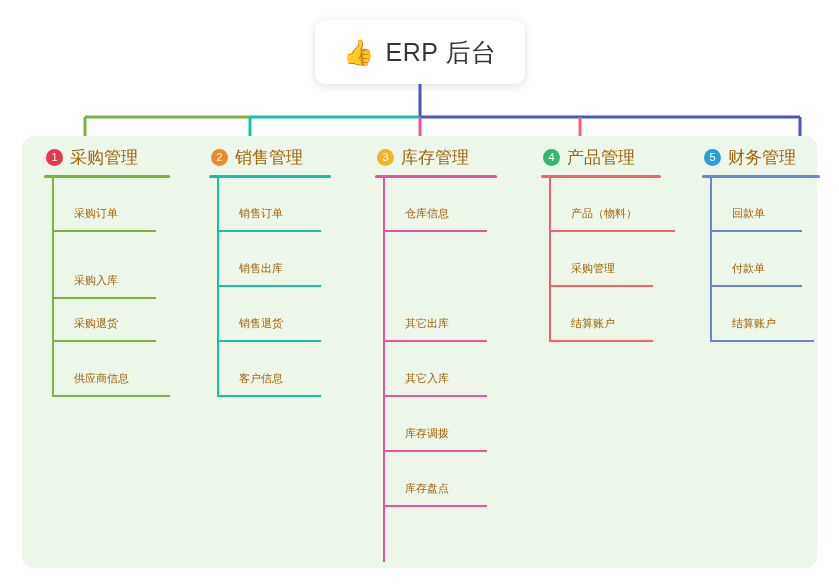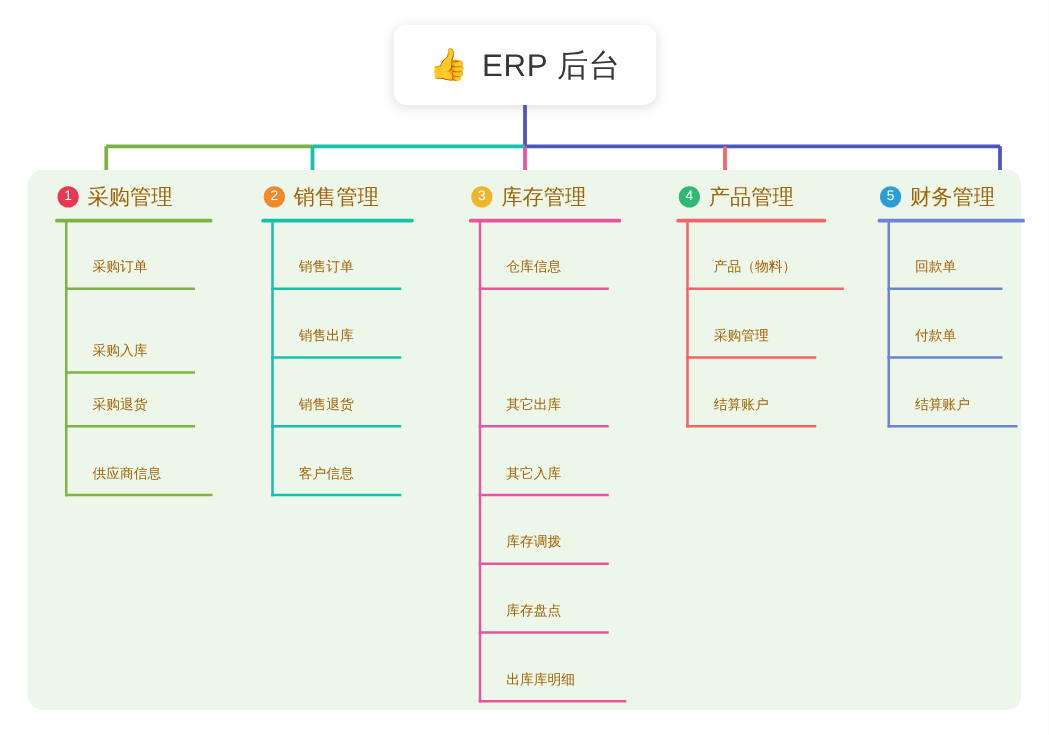--- a/index.html
+++ b/index.html
@@ -226,24 +226,20 @@
           <div class="leaf-rule" style="width: 104px; background: rgb(232, 85, 158);"></div>
         </div>
         <div class="leaf" style="top: 261px; width: 104px; text-decoration: underline;">
           <span class="leaf-label">库存调拨</span>
           <div class="leaf-rule" style="width: 104px; background: rgb(232, 85, 158);"></div>
         </div>
         <div class="leaf" style="top: 316px; width: 104px;">
           <span class="leaf-label">库存盘点</span>
           <div class="leaf-rule" style="width: 104px; background: rgb(232, 85, 158);"></div>
         </div>
-        <div class="leaf" style="top: 371px; width: 118px;">
-          <span class="leaf-label">出库库明细</span>
-          <div class="leaf-rule" style="width: 118px; background: rgb(232, 85, 158);"></div>
-        </div>
       </div>
       <div class="column" style="left: 505px; width: 160px; height: 432px;">
         <div class="col-head">
           <span class="badge" style="background: rgb(46, 184, 114);">4</span>
           <span class="col-title">产品管理</span>
         </div>
         <div class="col-rule" style="width: 120px; background: rgb(244, 98, 106);"></div>
         <div class="col-spine" style="height: 165px; background: rgb(244, 98, 106);"></div>
         <div class="leaf" style="top: 41px; width: 126px;">
           <span class="leaf-label">产品（物料）</span>

